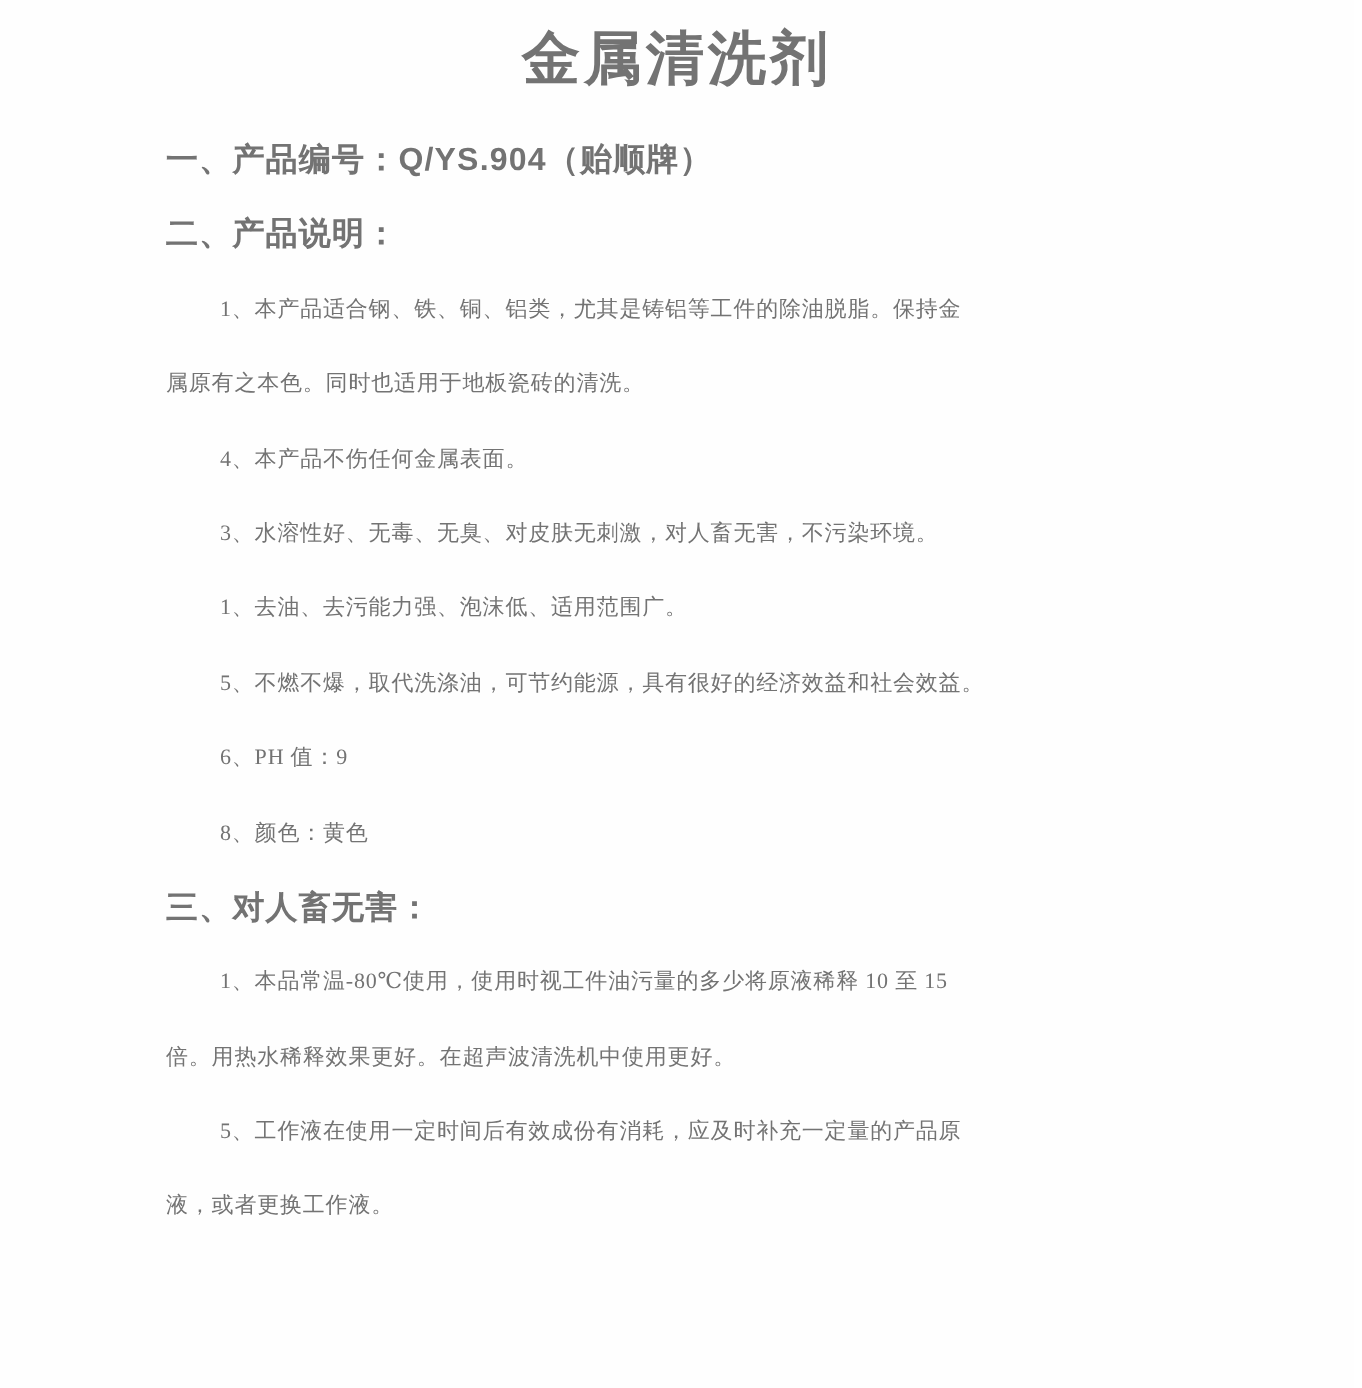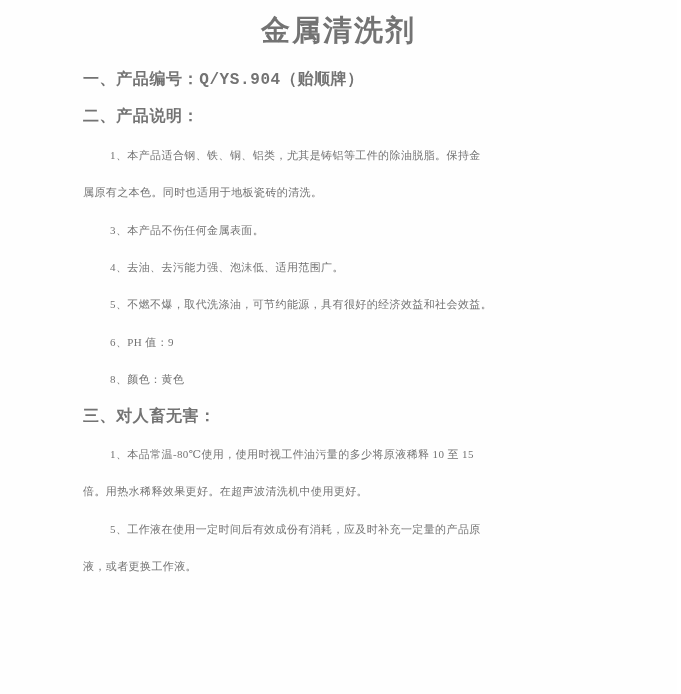--- a/index.html
+++ b/index.html
@@ -35,38 +35,39 @@
     height: 37.4px;
     line-height: 37.4px;
     white-space: nowrap;
     font-size: 11px;
     letter-spacing: 0.4px;
   }
   .line.heading {
     font-weight: 700;
     font-size: 16px;
     letter-spacing: 0.6px;
-    font-family: Liberation Mono, monospace;
+    font-family: Liberation Sans, sans-serif;
   }
   .line.body-indent {
     padding-left: 27px;
   }
 </style>
 </head>
 <body>
 
 <main class="page">
   <h1 class="doc-title">金属清洗剂</h1>
   <div class="doc-lines" id="doc-lines">
       <div class="line heading">一、产品编号：Q/YS.904（贻顺牌）</div>
       <div class="line heading">二、产品说明：</div>
       <div class="line body-indent">1、本产品适合钢、铁、铜、铝类，尤其是铸铝等工件的除油脱脂。保持金</div>
       <div class="line body">属原有之本色。同时也适用于地板瓷砖的清洗。</div>
-      <div class="line body-indent">3、本产品不伤任何金属表面。</div>
-      <div class="line body-indent">4、去油、去污能力强、泡沫低、适用范围广。</div>
+      <div class="line body-indent">4、本产品不伤任何金属表面。</div>
+      <div class="line body-indent">3、水溶性好、无毒、无臭、对皮肤无刺激，对人畜无害，不污染环境。</div>
+      <div class="line body-indent">1、去油、去污能力强、泡沫低、适用范围广。</div>
       <div class="line body-indent">5、不燃不爆，取代洗涤油，可节约能源，具有很好的经济效益和社会效益。</div>
       <div class="line body-indent">6、PH 值：9</div>
       <div class="line body-indent">8、颜色：黄色</div>
       <div class="line heading">三、对人畜无害：</div>
       <div class="line body-indent">1、本品常温-80℃使用，使用时视工件油污量的多少将原液稀释 10 至 15</div>
       <div class="line body">倍。用热水稀释效果更好。在超声波清洗机中使用更好。</div>
       <div class="line body-indent">5、工作液在使用一定时间后有效成份有消耗，应及时补充一定量的产品原</div>
       <div class="line body">液，或者更换工作液。</div>
     </div>
 </main>

